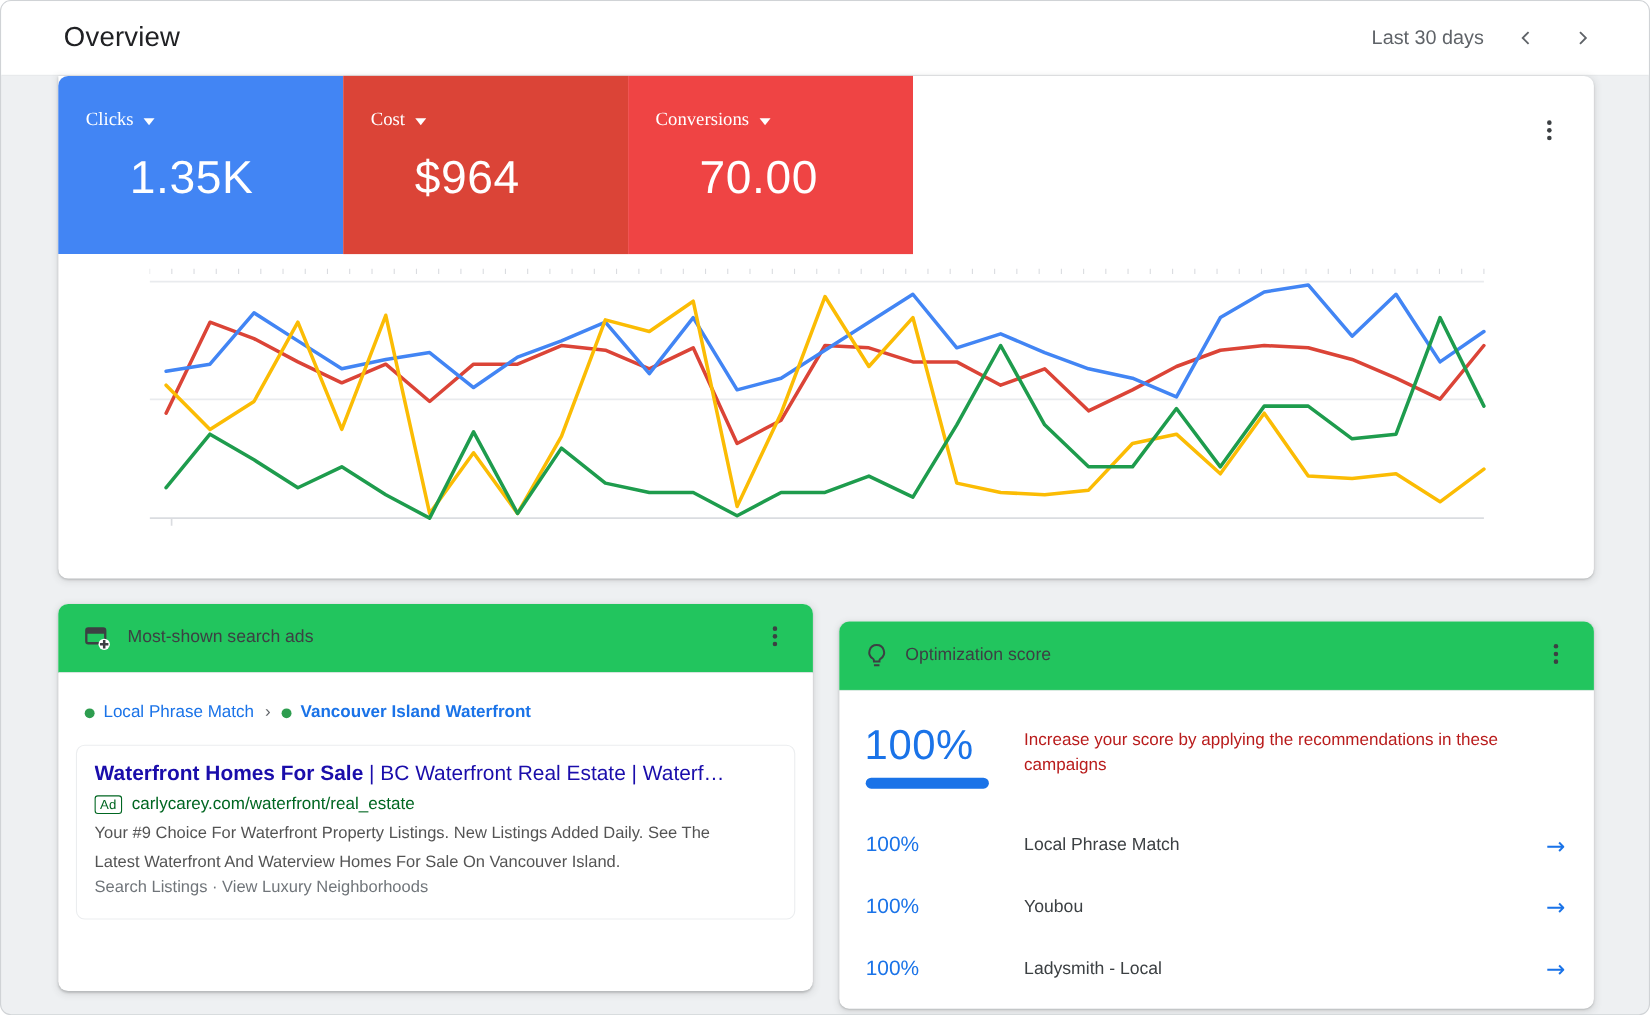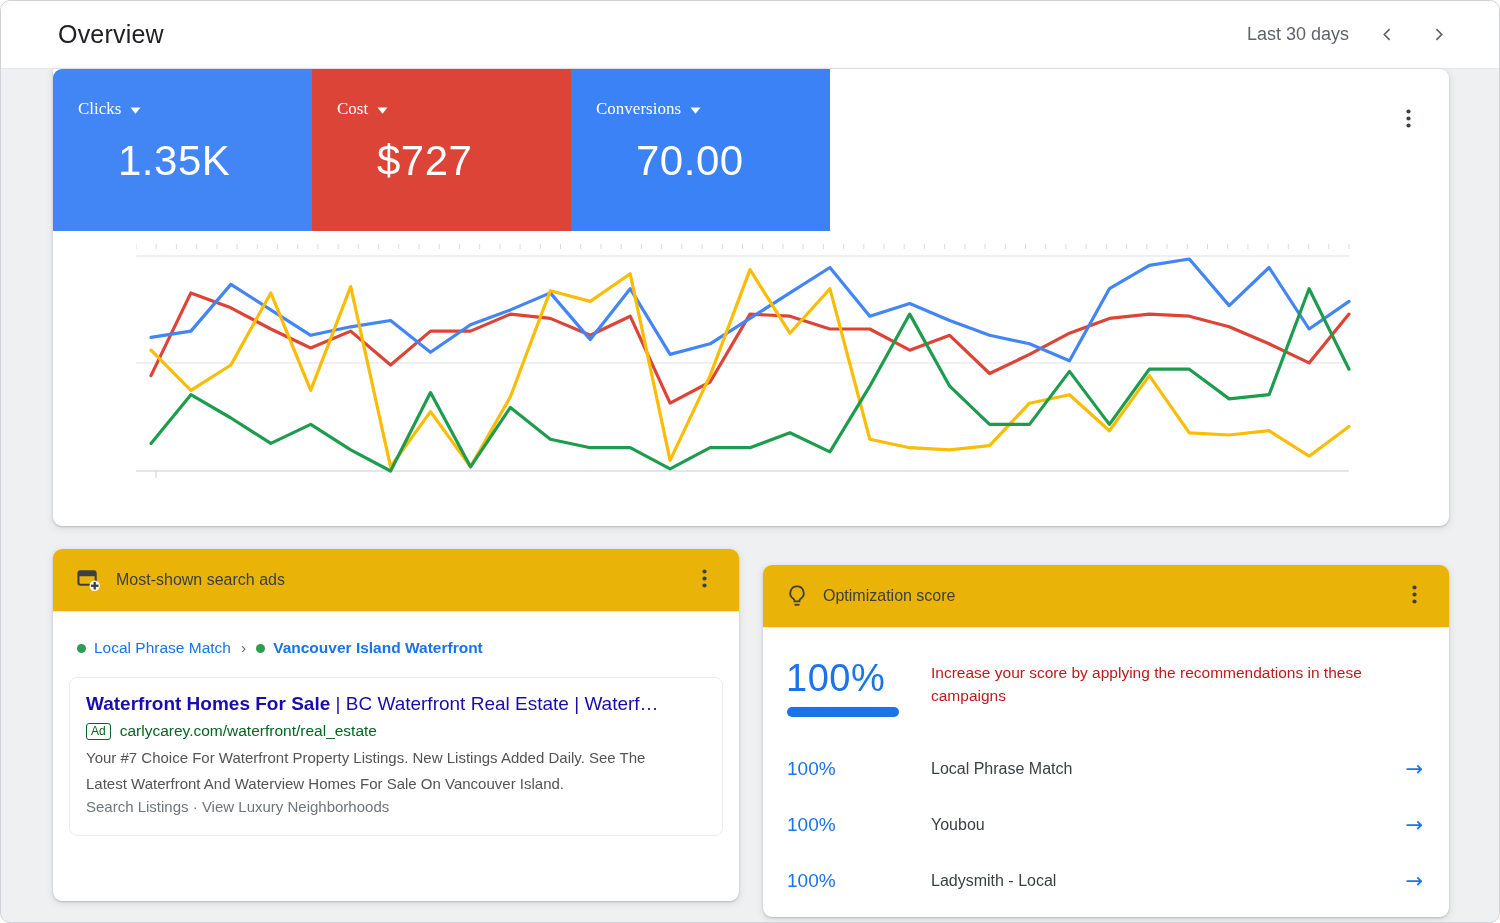--- a/index.html
+++ b/index.html
@@ -32,21 +32,21 @@
   .sc-caret { margin-top:2px; }
   .sc-value { margin-top:18px; font-size:42px; letter-spacing:.5px;margin-left:40px; }
 
   .kebab { position:absolute; background:none; border:none; cursor:pointer; padding:6px; }
   .chart-card .kebab { right:32px; top:34px; }
   .card-header .kebab { right:26px; top:50%; transform:translateY(-50%); }
 
   #chart-svg { position:absolute; left:83px; top:175px; }
 
   
-  .card-header { position:relative; height:63px; background:#eab308; border-bottom:1px solid #e4e6e8;
+  .card-header { position:relative; height:63px; background:#22c55e; border-bottom:1px solid #e4e6e8;
                  border-radius:9px 9px 0 0; display:flex; align-items:center; padding-left:24px; gap:16px; }
   .card-header-title { font-size:16px; color:#3c4043; }
 
   
   .breadcrumb { position:absolute; left:24px; top:90px; display:flex; align-items:center; gap:8px; font-size:15.5px; }
   .dot { width:9px; height:9px; border-radius:50%; background:#2e9d4f; display:inline-block; }
   .bc-link { color:#1a73e8; text-decoration:none; cursor:pointer; }
   .bc-link.bold { font-weight:700; }
   .bc-sep { color:#5f6368; margin:0 2px; }
 
@@ -110,23 +110,23 @@
         </div>
         <div class="sc-value">1.35K</div>
       </div>
       <div class="scorecard" style="background: rgb(219, 68, 55); color: rgb(255, 255, 255);">
         <div class="sc-label-row">
           <span>Cost</span>
           <svg class="sc-caret" width="11" height="7" viewBox="0 0 11 7">
               <path d="M0.5 0.5h10L5.5 6.8z" fill="currentColor"></path>
             </svg>
         </div>
-        <div class="sc-value">$727</div>
-      </div>
-      <div class="scorecard" style="background: #3b82f6; color: rgb(255, 255, 255);">
+        <div class="sc-value">$964</div>
+      </div>
+      <div class="scorecard" style="background: #ef4444; color: rgb(255, 255, 255);">
         <div class="sc-label-row">
           <span>Conversions</span>
           <svg class="sc-caret" width="11" height="7" viewBox="0 0 11 7">
               <path d="M0.5 0.5h10L5.5 6.8z" fill="currentColor"></path>
             </svg>
         </div>
         <div class="sc-value">70.00</div>
       </div>
     </div>
 
@@ -239,21 +239,21 @@
     </div>
 
     <div class="ad-box">
       <div class="ad-headline">
         <span class="ad-headline-bold">Waterfront Homes For Sale</span><span> | BC Waterfront Real Estate | Waterf…</span>
       </div>
       <div class="ad-url-row">
         <span class="ad-badge">Ad</span>
         <span class="ad-url">carlycarey.com/waterfront/real_estate</span>
       </div>
-      <p class="ad-desc">Your #7 Choice For Waterfront Property Listings. New Listings Added Daily. See The Latest Waterfront And Waterview Homes For Sale On Vancouver Island.</p>
+      <p class="ad-desc">Your #9 Choice For Waterfront Property Listings. New Listings Added Daily. See The Latest Waterfront And Waterview Homes For Sale On Vancouver Island.</p>
       <div class="ad-sitelinks">Search Listings · View Luxury Neighborhoods</div>
     </div>
   </section>
 
   <section class="card opt-card">
     <div class="card-header">
       <svg width="20" height="24" viewBox="0 0 24 28">
         <path d="M12 2.5a8 8 0 0 1 4.4 14.7c-.9.6-1.4 1.3-1.4 2.1v1.2h-6v-1.2c0-.8-.5-1.5-1.4-2.1A8 8 0 0 1 12 2.5z" fill="none" stroke="#3c4043" stroke-width="2.2"></path>
         <line x1="9" y1="24.5" x2="15" y2="24.5" stroke="#3c4043" stroke-width="2.2"></line>
       </svg>

